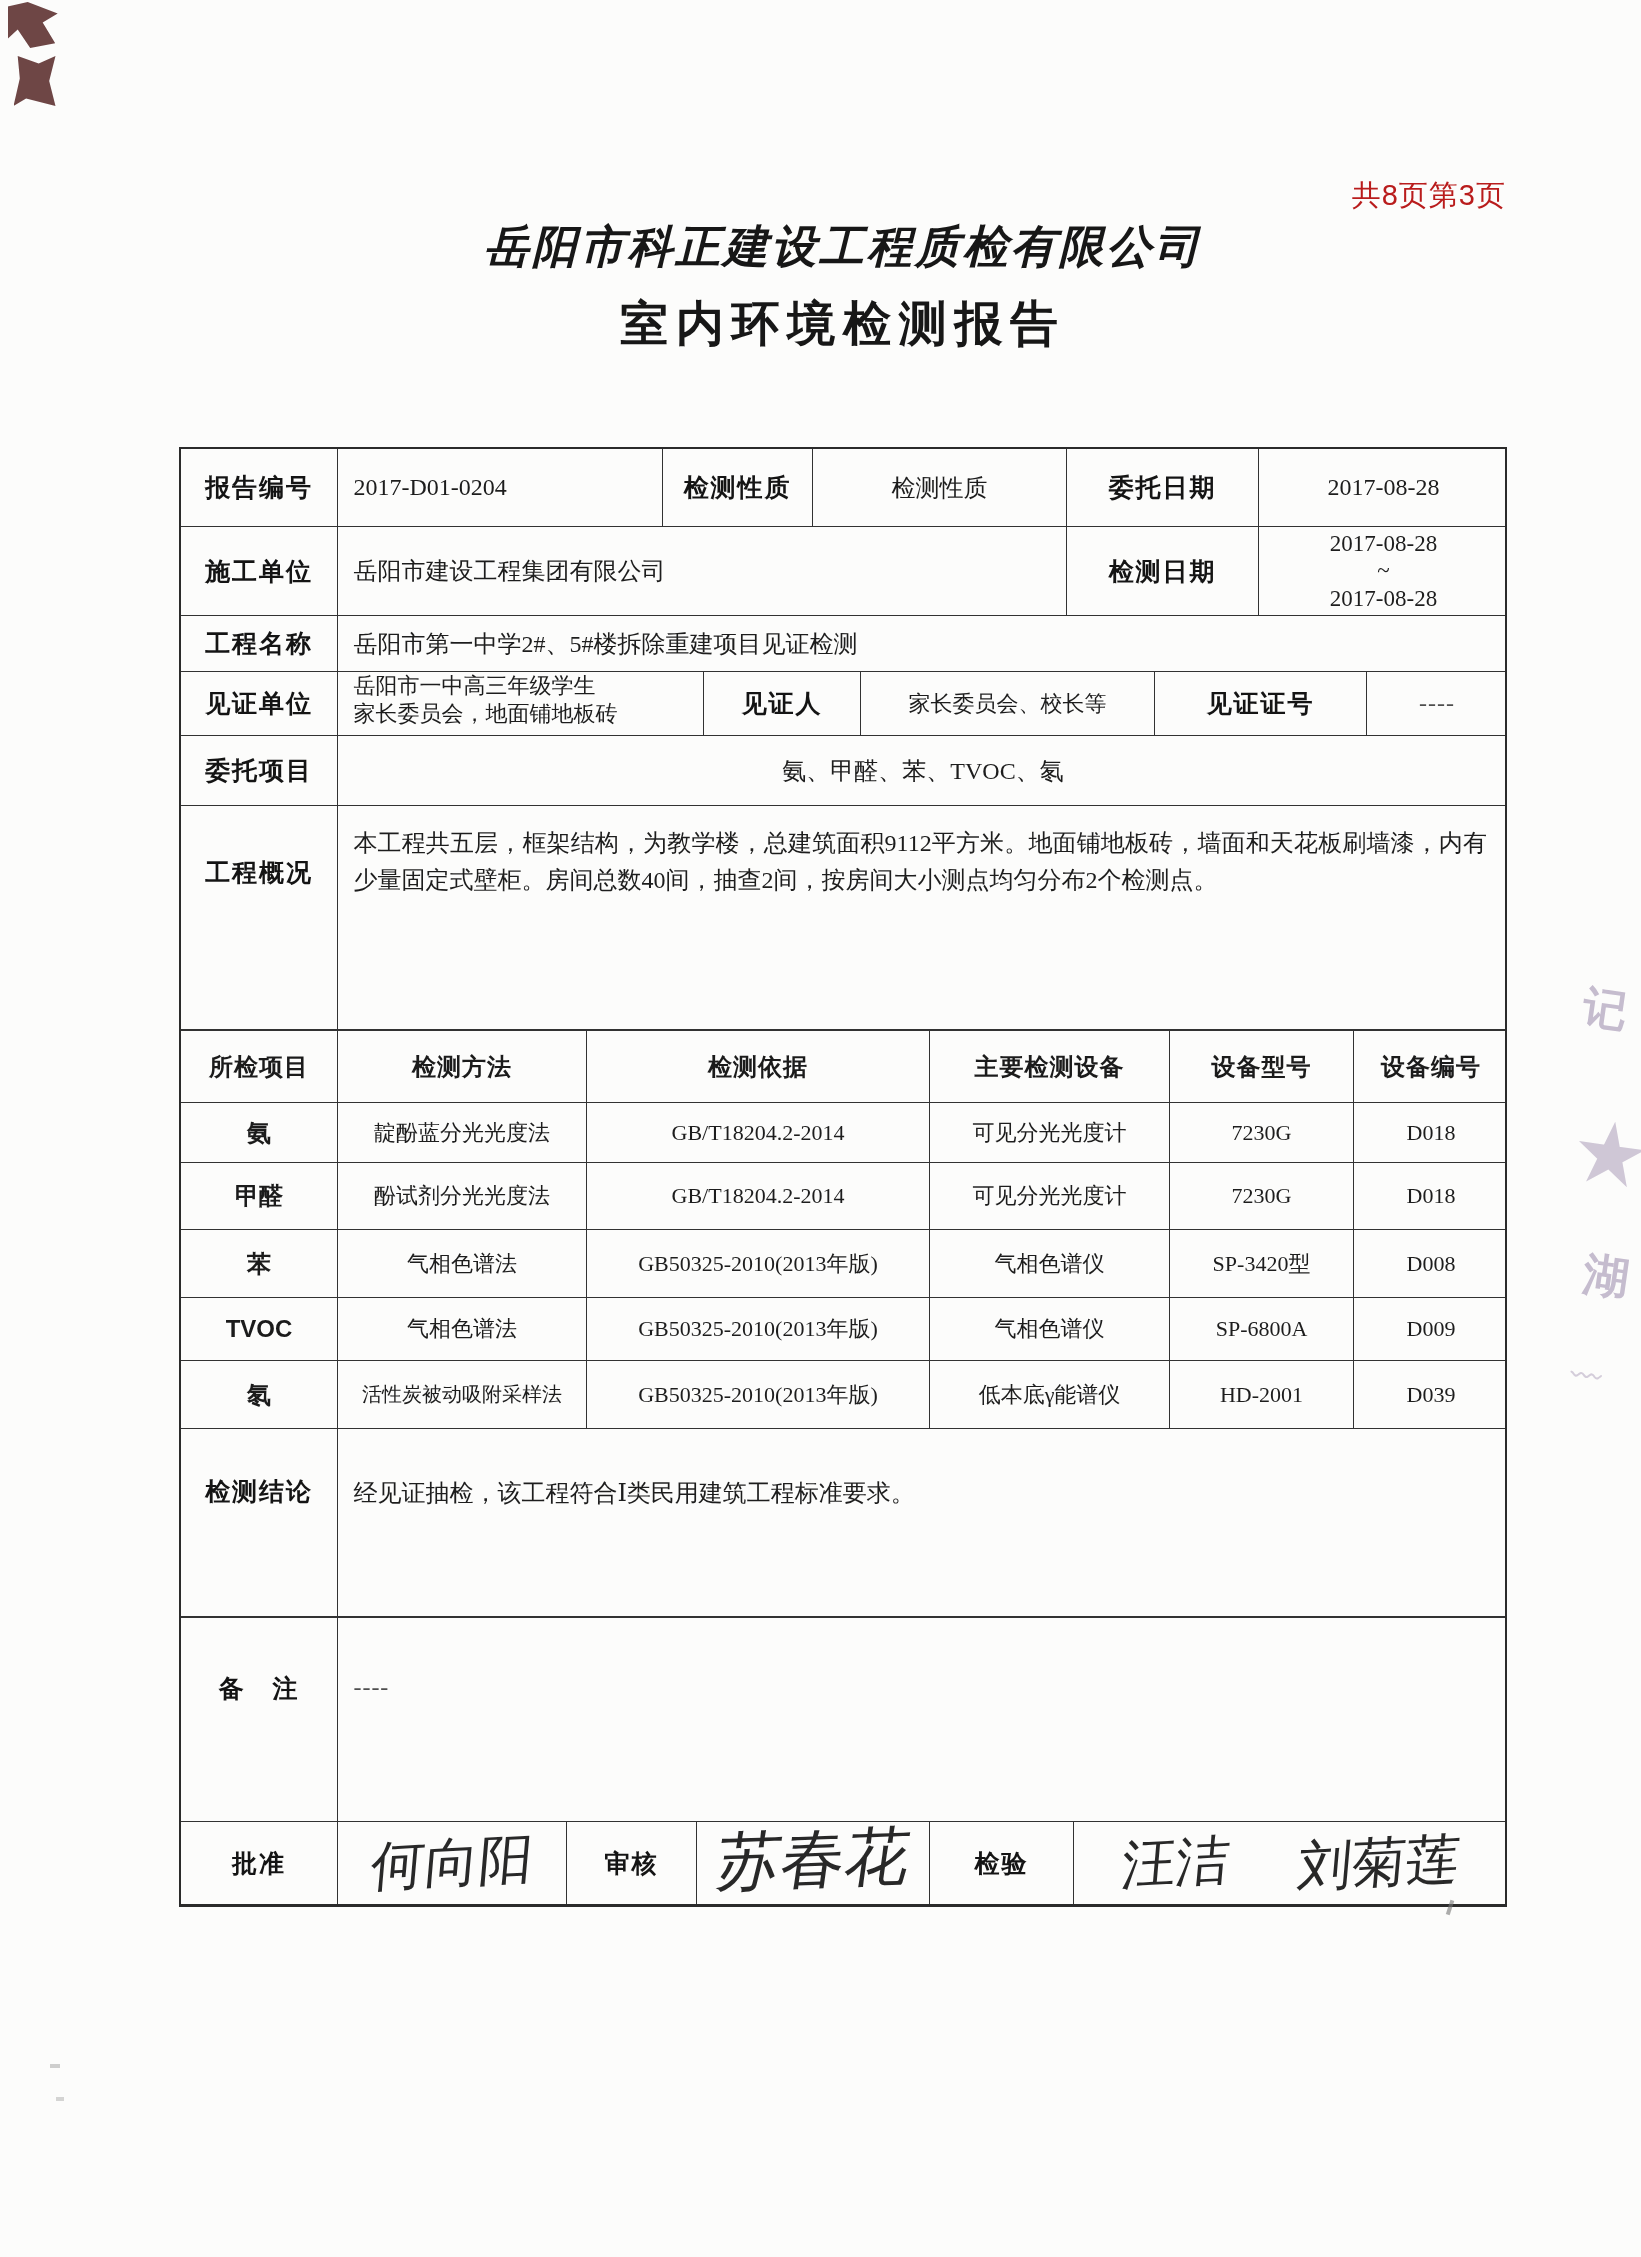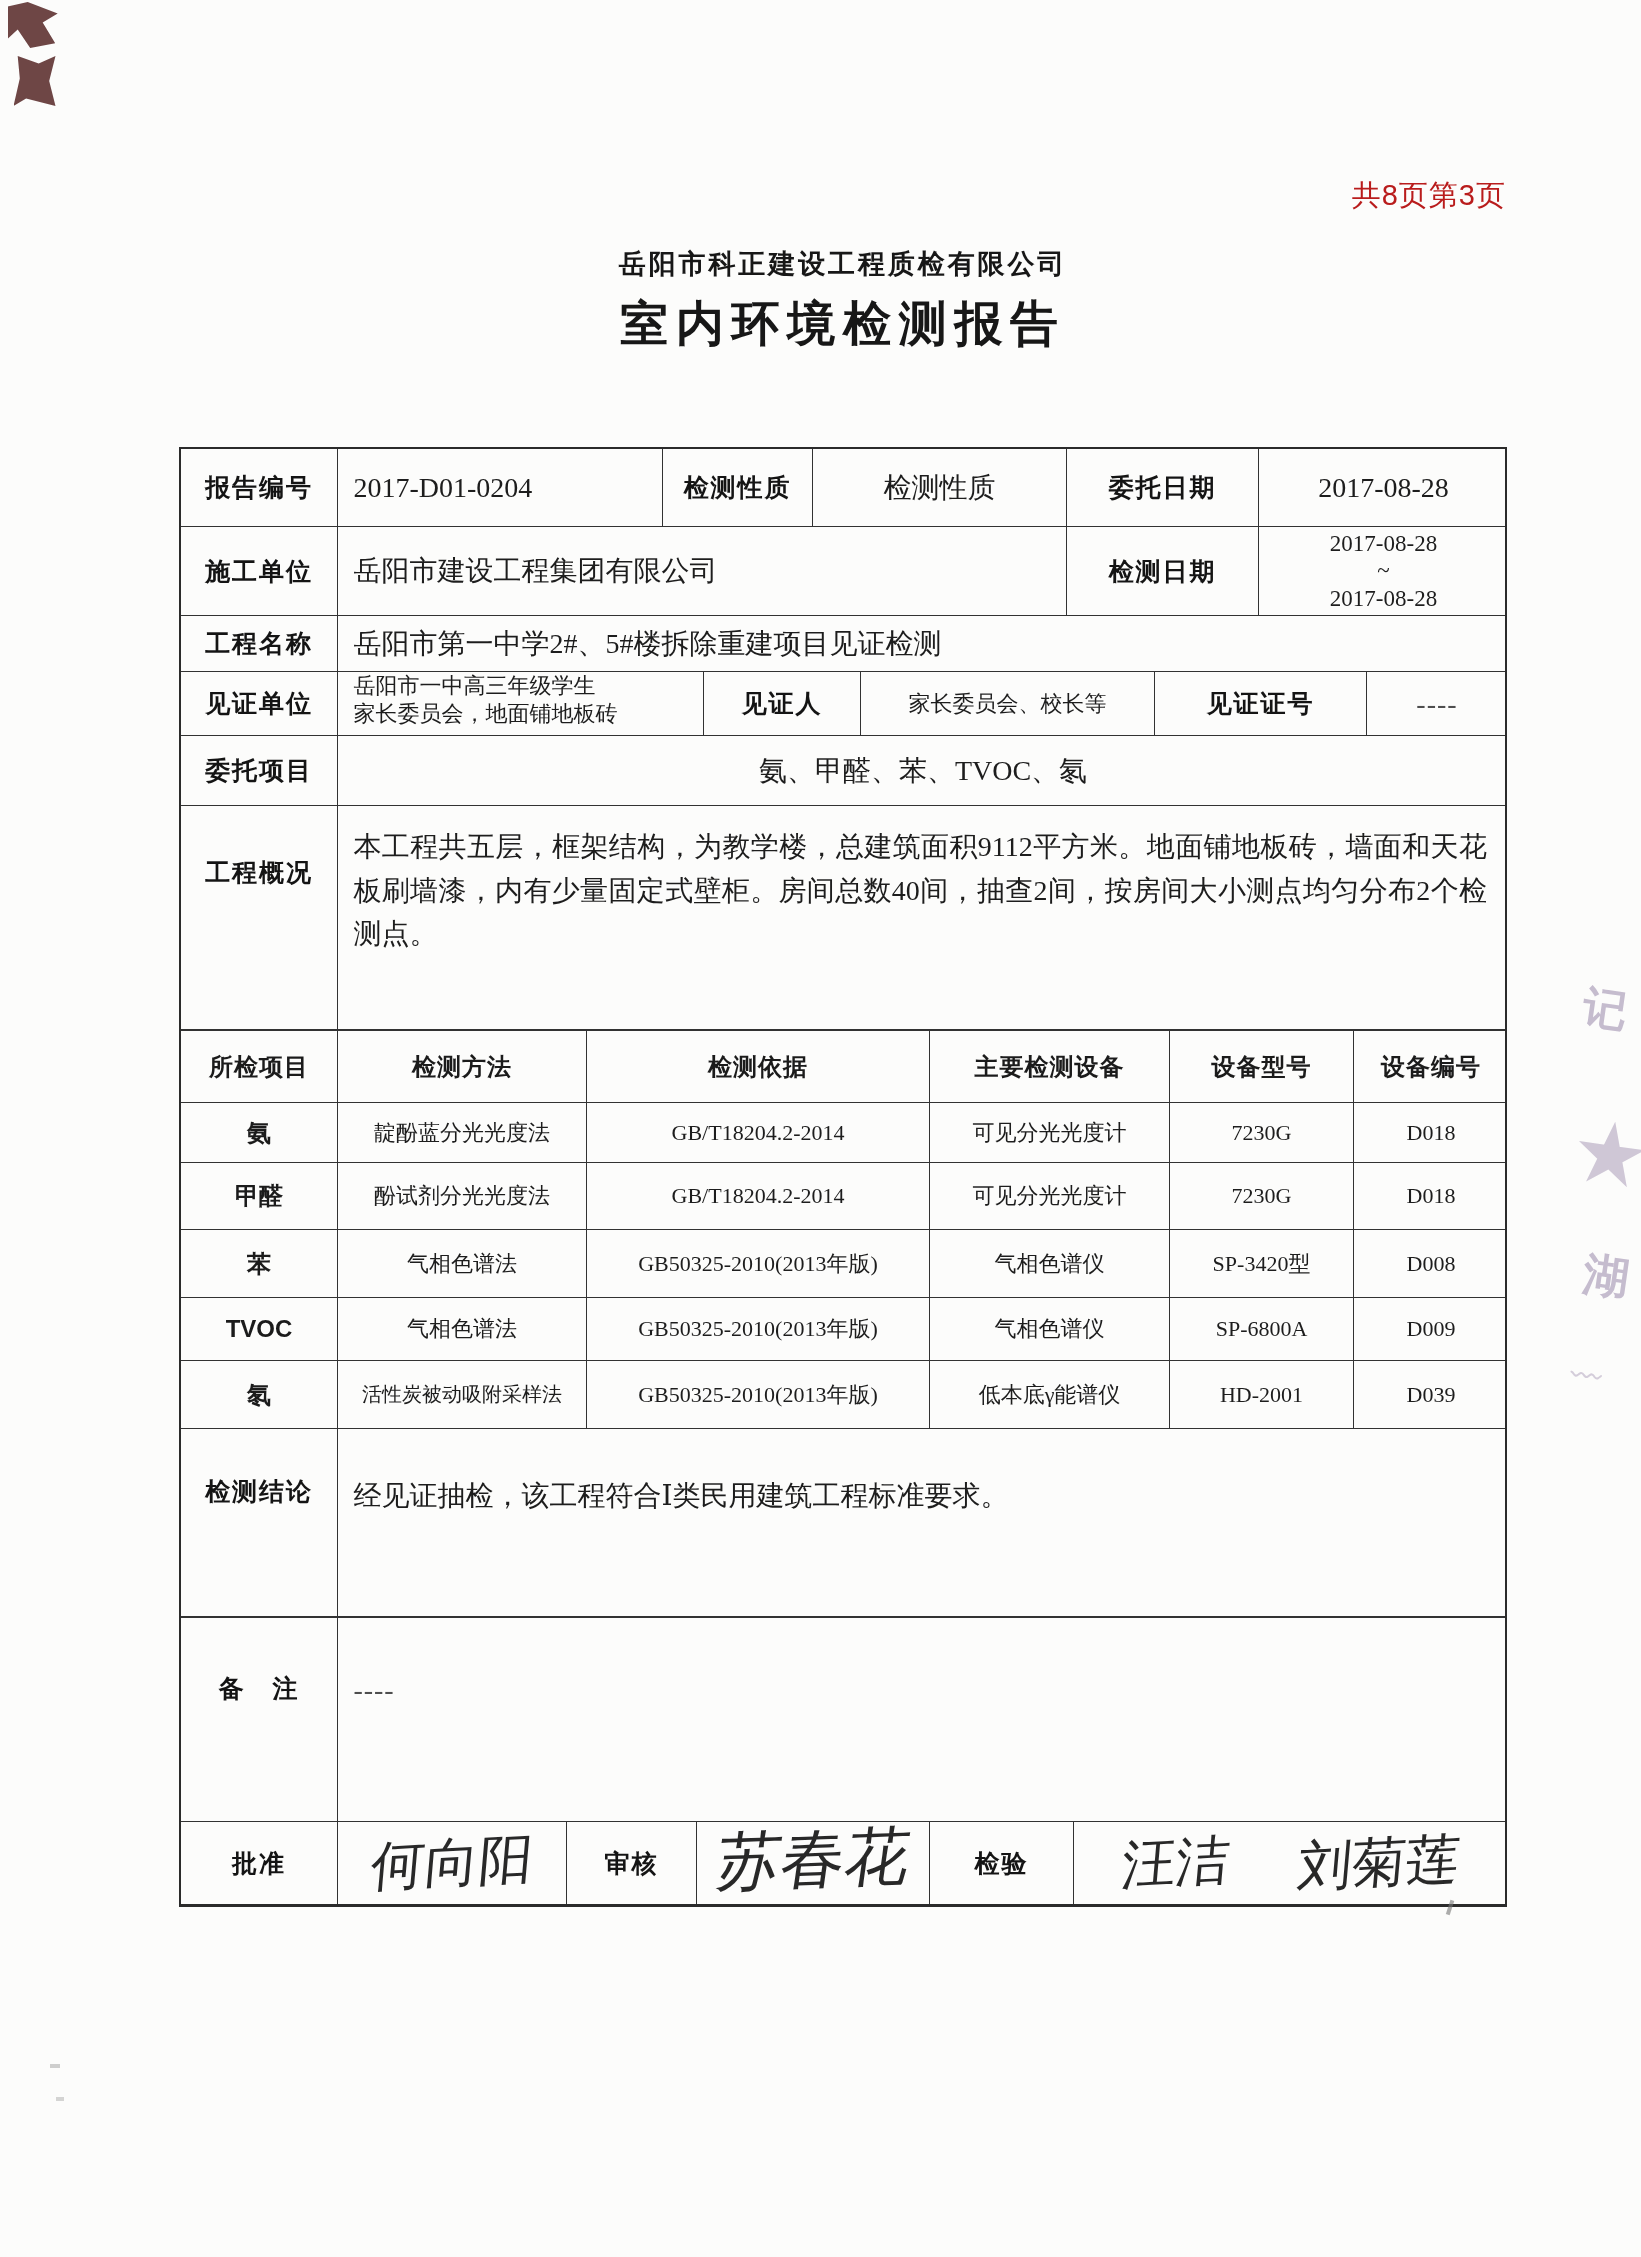--- a/index.html
+++ b/index.html
@@ -7,39 +7,39 @@
     width:1641px;height:2257px;position:relative;overflow:hidden;
     background:#fcfcfb;
     font-family:"Liberation Sans","DejaVu Sans",sans-serif;
     color:#1b1b1b;
   }
   .page-indicator{
     position:absolute;top:176px;right:135px;
     font-size:29px;letter-spacing:1px;color:#b91c1c;
   }
   .hdr{position:absolute;left:179px;width:1328px;text-align:center;color:#171717;}
-  .hdr-company{top:246px;font-size:27px;font-weight:bold;letter-spacing:2.9px;}
+  .hdr-company{top:217px;font-size:45px;font-weight:bold;letter-spacing:2.9px;font-style:italic;}
   .hdr-title{top:292px;font-size:48px;font-weight:bold;letter-spacing:7.7px;}
 
   .doc-table{
     position:absolute;left:179px;top:447px;width:1328px;
     border:2.9px solid #2b2b2b;border-bottom-width:3.9px;
     box-sizing:border-box;background:transparent;
   }
   .trow{display:flex;border-bottom:1.9px solid #323232;box-sizing:border-box;}
   .trow.thick{border-bottom-width:2.9px;justify-content:space-between;}
   .trow:last-child{border-bottom:none;}
   .cell{
     border-right:1.9px solid #323232;box-sizing:border-box;
     display:flex;align-items:center;justify-content:center;
     overflow:visible;
   }
   .cell:last-child{border-right:none;}
   .lab{font-weight:bold;font-size:25px;letter-spacing:1.9px;color:#141414;}
-  .val{font-family:"Liberation Serif","DejaVu Serif",serif;font-size:28px;color:#1d1d1d;}
+  .val{font-family:"Liberation Serif","DejaVu Serif",serif;font-size:24px;color:#1d1d1d;}
   .left{justify-content:flex-start;padding-left:15.4px;}
   .topalign{align-items:flex-start;}
   .stack{flex-direction:column;line-height:1.28;}
   .stack.left{align-items:flex-start;}
   .dash{color:#4e4e4e;letter-spacing:1px;}
   .small{font-size:22px;}
   .ehead{font-weight:bold;font-size:24px;letter-spacing:1px;}
   .eitem{font-weight:bold;font-size:24px;}
   .sig{
     font-family:"DejaVu Serif","Liberation Serif",serif;

